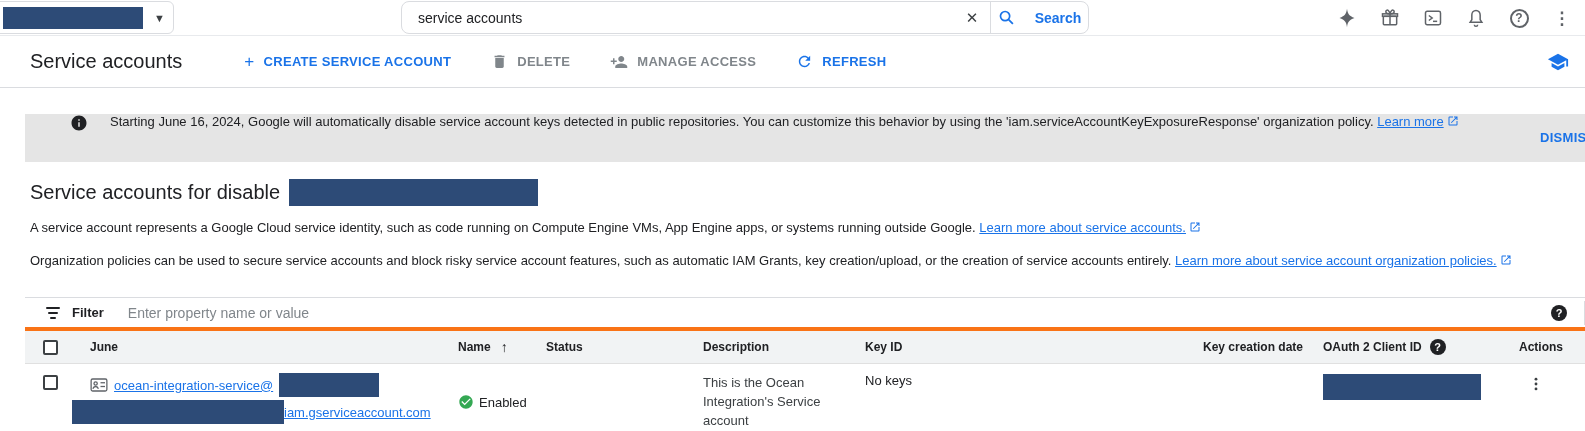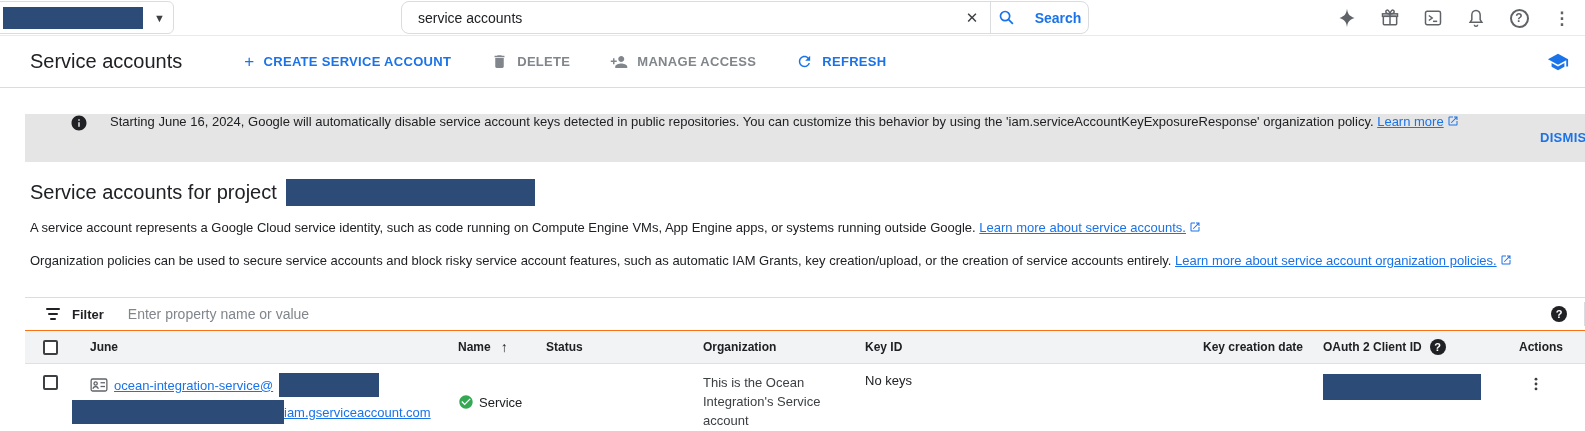--- a/index.html
+++ b/index.html
@@ -52,21 +52,21 @@
     letter-spacing:.3px; color:#1a73e8; cursor:pointer; white-space:nowrap; }
 
   
   .section-heading { margin:17px 0 0 30px; font-size:20px; color:#202124; display:flex; align-items:center; gap:9px; }
   .heading-redaction { width:249px; height:27px; }
   .intro-p { margin:14px 0 0 30px; font-size:13px; color:#202124; }
   .intro-p + .intro-p { margin-top:17px; }
 
   
   .table-card { margin:28px 0 0 25px; width:1560px; border-top:1px solid #dadce0; }
-  .filter-row { height:33px; border-bottom:1px solid #f97316; display:flex; align-items:center; padding-left:21px; }
+  .filter-row { height:33px; border-bottom:4px solid #f97316; display:flex; align-items:center; padding-left:21px; }
   .filter-icon { display:flex; flex-direction:column; gap:3px; margin-right:12px; }
   .filter-icon span { display:block; height:2px; background:#202124; border-radius:1px; }
   .fi-1{width:14px;} .fi-2{width:10px; margin-left:2px;} .fi-3{width:6px; margin-left:4px;}
   .filter-label { font-size:13px; font-weight:700; color:#202124; margin-right:24px; }
   .filter-input { flex:1; border:none; outline:none; font-family:"Liberation Sans",sans-serif;
     font-size:14px; color:#c2410c; background:transparent; }
   .filter-input::placeholder { color:#80868b; }
   .dark-help { width:16px; height:16px; background:#202124; color:#fff; border-radius:50%;
     display:inline-flex; align-items:center; justify-content:center; font-size:11px; font-weight:700; cursor:pointer; flex:none; }
   .filter-end-divider { width:1px; height:24px; background:#dadce0; margin:0 0 0 17px; }
@@ -198,21 +198,21 @@
   <span class="banner-text">
     <span>Starting June 16, 2024, Google will automatically disable service account keys detected in public repositories. You can customize this behavior by using the 'iam.serviceAccountKeyExposureResponse' organization policy.</span>
     <span class="link-blue">Learn more</span><span class="ext-icon"><svg width="12" height="12" viewBox="0 0 24 24">
           <path fill="#1a73e8" d="M19 19H5V5h7V3H5a2 2 0 0 0-2 2v14a2 2 0 0 0 2 2h14c1.1 0 2-.9 2-2v-7h-2v7zM14 3v2h3.59l-9.83 9.83 1.41 1.41L19 6.41V10h2V3h-7z"></path>
         </svg></span>
   </span>
   <span class="dismiss-btn">DISMISS</span>
 </div>
 
 <div class="section-heading">
-  <span>Service accounts for project</span>
+  <span>Service accounts for disable</span>
   <span class="redaction heading-redaction"></span>
 </div>
 
 <p class="intro-p">
   <span>A service account represents a Google Cloud service identity, such as code running on Compute Engine VMs, App Engine apps, or systems running outside Google.</span>
   <span class="link-blue">Learn more about service accounts.</span><span class="ext-icon"><svg width="12" height="12" viewBox="0 0 24 24">
         <path fill="#1a73e8" d="M19 19H5V5h7V3H5a2 2 0 0 0-2 2v14a2 2 0 0 0 2 2h14c1.1 0 2-.9 2-2v-7h-2v7zM14 3v2h3.59l-9.83 9.83 1.41 1.41L19 6.41V10h2V3h-7z"></path>
       </svg></span>
 </p>
 
@@ -240,21 +240,21 @@
   <div class="trow thead">
     <div class="tcell tcell-check">
       <span class="checkbox"></span>
     </div>
     <div class="tcell">June</div>
     <div class="tcell">
       <span>Name</span>
       <span class="sort-arrow">↑</span>
     </div>
     <div class="tcell">Status</div>
-    <div class="tcell">Organization</div>
+    <div class="tcell">Description</div>
     <div class="tcell">Key ID</div>
     <div class="tcell">Key creation date</div>
     <div class="tcell">
       <span>OAuth 2 Client ID</span>
       <span class="dark-help th-help">?</span>
     </div>
     <div class="tcell">Actions</div>
   </div>
 
   <div class="trow tbody-row">
@@ -277,21 +277,21 @@
       <span class="email-line2">
         <span class="redaction email-redaction-2"></span>
         <span class="email-link">iam.gserviceaccount.com</span>
       </span>
     </div>
 
     <div class="tcell status-cell">
       <svg width="16" height="16" viewBox="0 0 24 24">
         <path fill="#34a853" d="M12 2C6.48 2 2 6.48 2 12s4.48 10 10 10 10-4.48 10-10S17.52 2 12 2zm-2 15l-5-5 1.41-1.41L10 14.17l7.59-7.59L19 8l-9 9z"></path>
       </svg>
-      <span>Service</span>
+      <span>Enabled</span>
     </div>
 
     <div class="tcell"></div>
 
     <div class="tcell">
       <div class="desc-cell">This is the Ocean Integration's Service account</div>
     </div>
 
     <div class="tcell">No keys</div>
 

